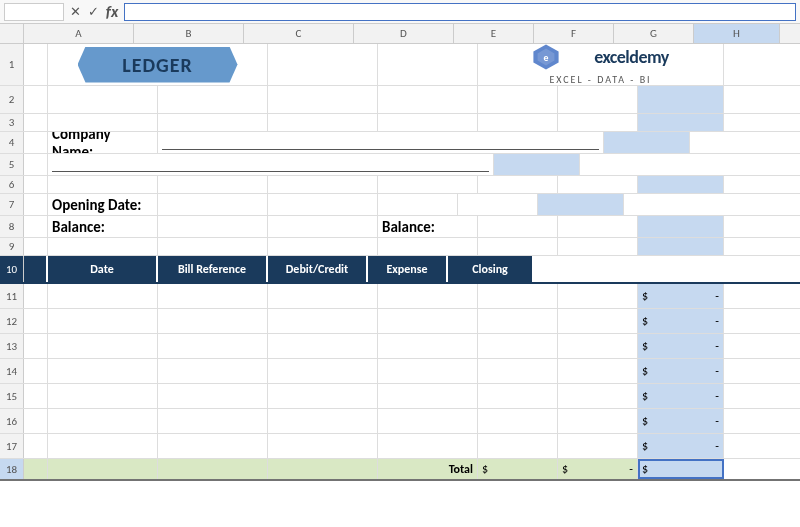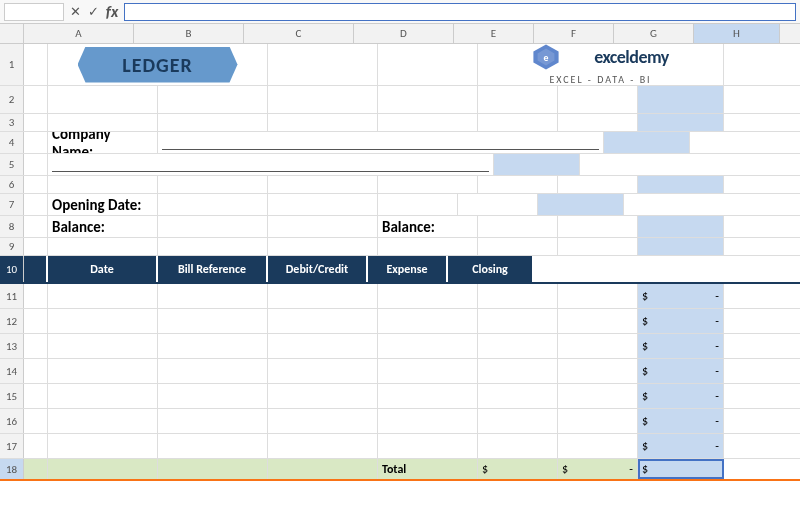--- a/index.html
+++ b/index.html
@@ -502,27 +502,27 @@
       <div class="cell col-d"></div>
       <div class="cell col-e"></div>
       <div class="cell col-f"></div>
       <div class="cell col-g"></div>
       <div class="cell col-h col-h-cell" style="justify-content:space-between;">
         <span>$</span>
         <span>-</span>
       </div>
     </div>
 
-    <div class="grid-row row-18" style="border-bottom:2px solid #f97316;">
+    <div class="grid-row row-18" style="border-bottom:2px solid #737373;">
       <div class="row-num" style="background:#c6d9f0;">18</div>
       <div class="cell col-a total-row-cell"></div>
       <div class="cell col-b total-row-cell"></div>
       <div class="cell col-c total-row-cell"></div>
       <div class="cell col-d total-row-cell"></div>
-      <div class="cell col-e total-row-cell" style="font-weight:bold;">
+      <div class="cell col-e total-row-cell" style="justify-content:flex-end; font-weight:bold;">
         <span>Total</span>
       </div>
       <div class="cell col-f total-row-cell" style="justify-content:space-between;">
         <span>$</span>
         <span></span>
       </div>
       <div class="cell col-g total-row-cell" style="justify-content:space-between;">
         <span>$</span>
         <span>-</span>
       </div>

